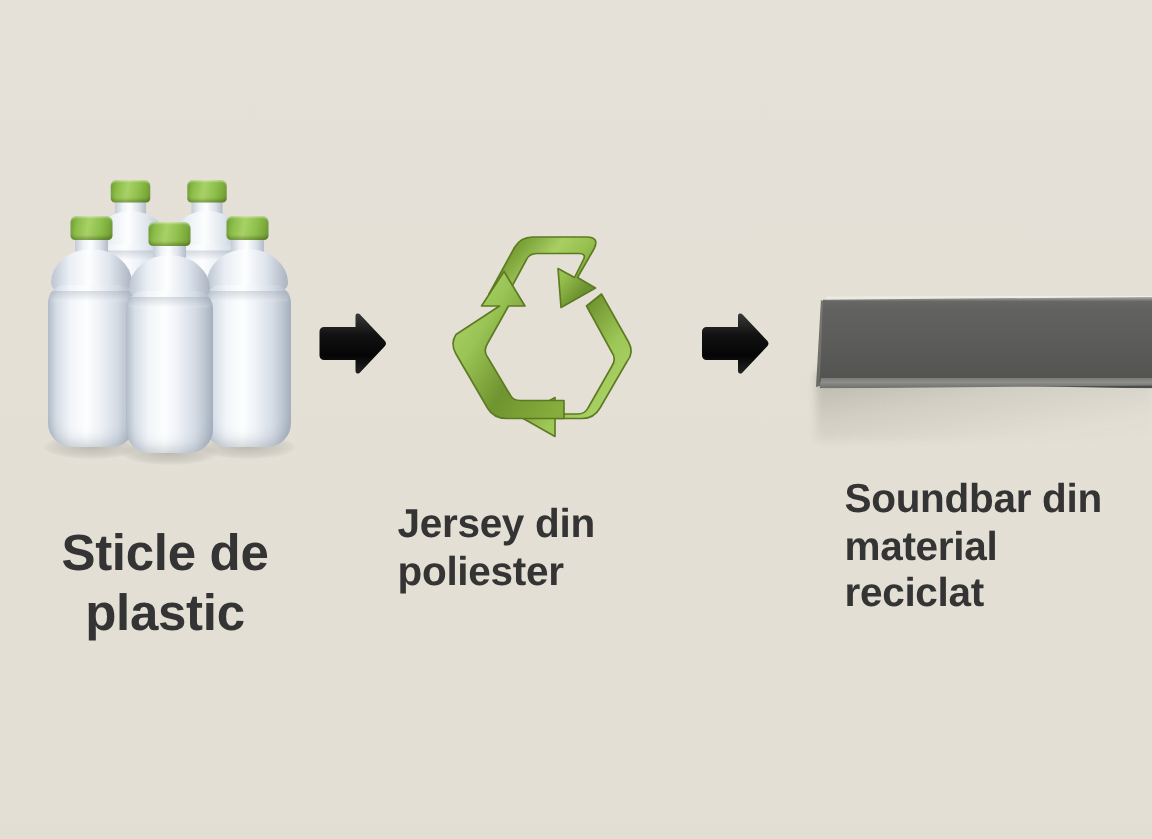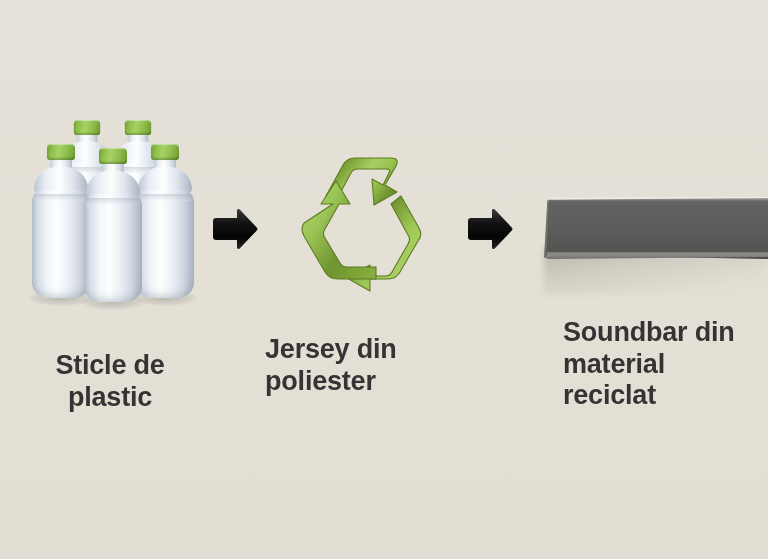--- a/index.html
+++ b/index.html
@@ -195,21 +195,21 @@
     font-family: "Liberation Sans", sans-serif;
     line-height: 1.17;
     white-space: pre-line;
     letter-spacing: -0.2px;
   }
   #label-bottles {
     left: 10px;
     top: 350px;
     width: 200px;
     text-align: center;
-    font-size: 27px;
+    font-size: 34px;
   }
   #label-jersey {
     left: 265px;
     top: 334px;
     width: 210px;
     text-align: left;
     font-size: 27px;
   }
   #label-soundbar {
     left: 563px;

